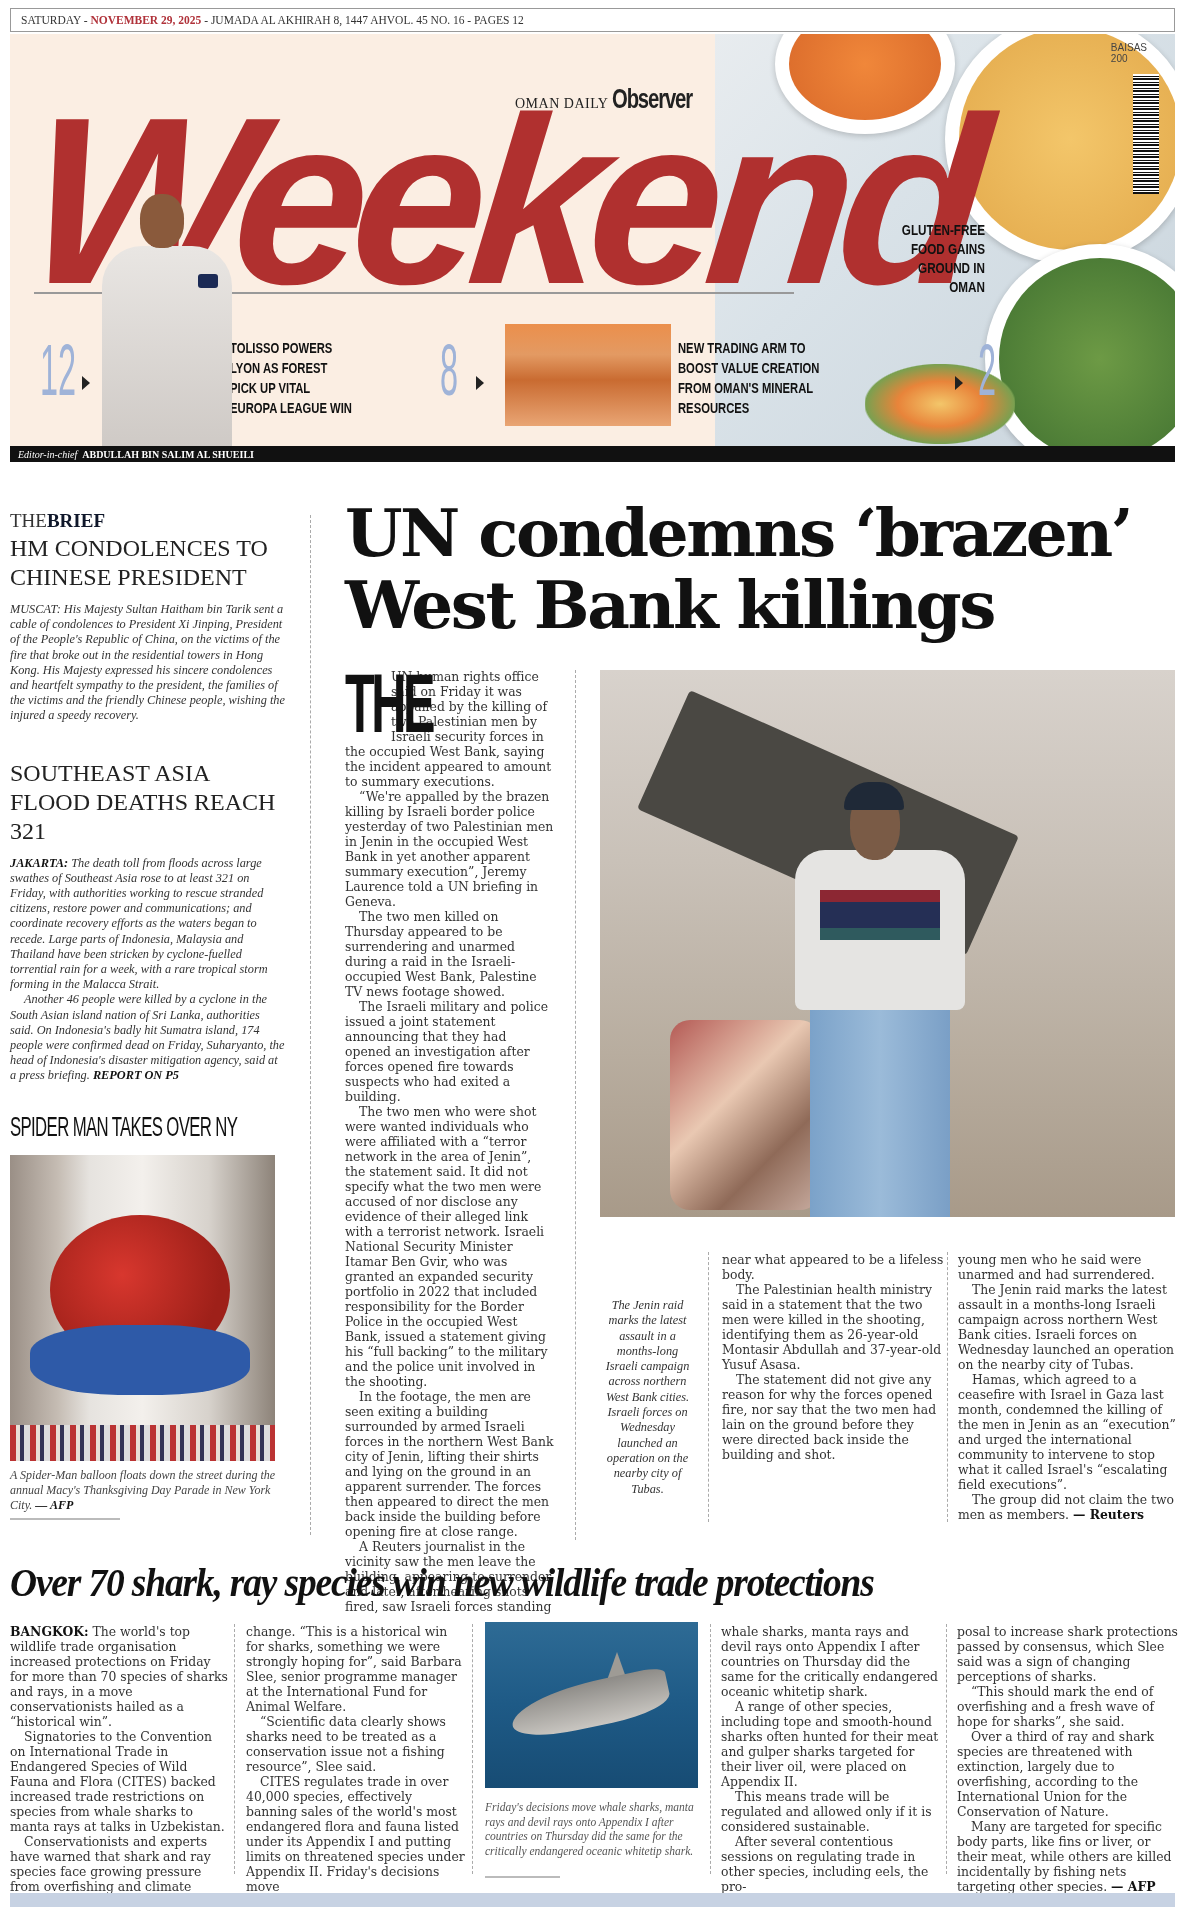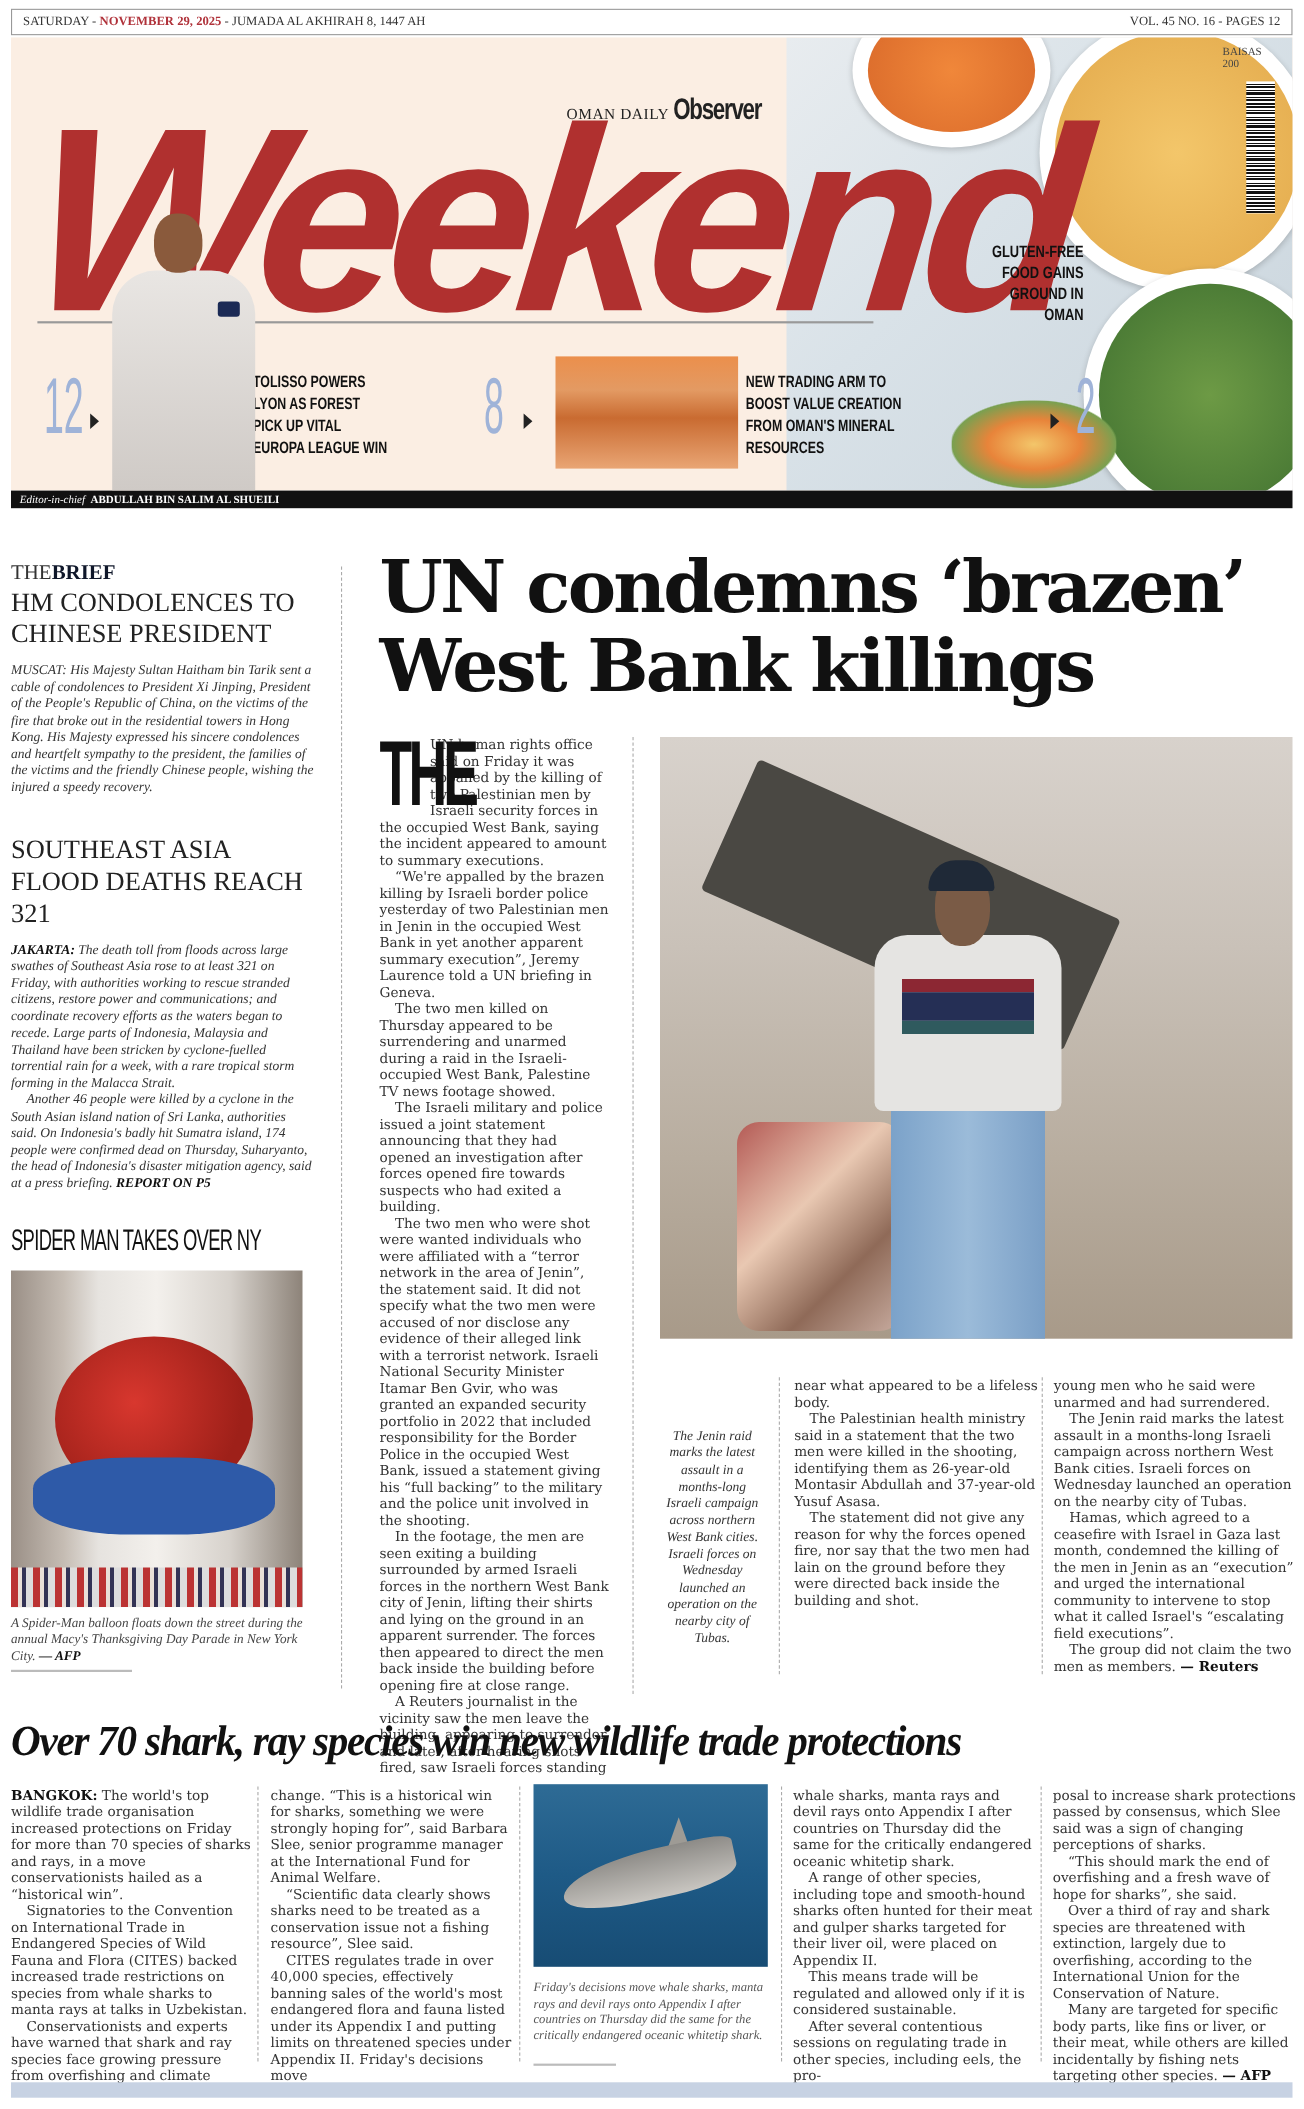--- a/index.html
+++ b/index.html
@@ -1,34 +1,34 @@
 <!DOCTYPE html>
 <html><head>
 <meta charset="utf-8">
 <style>
 *{box-sizing:border-box;margin:0;padding:0}
 body{width:1185px;height:1917px;background:#fff;font-family:"DejaVu Serif",serif;color:#222;position:relative;overflow:hidden}
-.topbar{position:absolute;left:10px;top:8px;width:1165px;height:24px;border:1px solid #999;display:flex;justify-content:space-between;align-items:center;padding:0 10px;font-family:"Liberation Serif",serif;font-size:11.5px;color:#333;background:#fff}
+.topbar{position:absolute;left:10px;top:8px;width:1165px;height:24px;border:1px solid #999;display:flex;justify-content:flex-start;align-items:center;padding:0 10px;font-family:"Liberation Serif",serif;font-size:11.5px;color:#333;background:#fff}
 .topbar .red{color:#b0323a;font-weight:bold}
 .masthead{position:absolute;left:10px;top:34px;width:1165px;height:412px;background:#fbeee3;overflow:hidden}
 .mast-photo{position:absolute;right:0;top:0;width:460px;height:412px;background:linear-gradient(135deg,#e8ecef 0%,#d9e2e8 40%,#c9d4dc 100%)}
 .bowl{position:absolute;border-radius:50%;background:#fff;box-shadow:0 2px 6px rgba(0,0,0,.2)}
 .bowl .pasta{position:absolute;inset:14px;border-radius:50%}
 .b1{left:60px;top:-40px;width:180px;height:140px}
 .b1 .pasta{background:radial-gradient(circle,#f0873a,#d9692a)}
 .b2{left:230px;top:-20px;width:250px;height:250px}
 .b2 .pasta{background:radial-gradient(circle,#f3c66a,#e2a84a)}
 .b3{left:270px;top:210px;width:230px;height:230px}
 .b3 .pasta{background:radial-gradient(circle,#6d9a45,#3f7030)}
 .loose{position:absolute;left:150px;top:330px;width:150px;height:80px;background:radial-gradient(ellipse,#f3c66a 0,#e8843a 40%,#7aa050 70%,transparent 72%)}
 .weekend{position:absolute;left:20px;top:48px;font-family:"Liberation Sans",sans-serif;font-weight:bold;font-style:italic;font-size:238px;letter-spacing:-14px;color:#b0302f;line-height:1;transform:scaleX(1.0) skewX(-6deg);z-index:2}
 .oman{position:absolute;left:505px;top:50px;z-index:3;font-family:"Liberation Serif",serif;font-size:14px;color:#222;letter-spacing:.5px}
 .oman b{font-family:"Liberation Sans",sans-serif;font-size:27px;font-weight:bold;letter-spacing:-1.5px;transform:scaleX(.75);display:inline-block;transform-origin:left}
 .mast-rule{position:absolute;left:24px;top:258px;width:760px;height:2px;background:#999;z-index:3}
-.baisas{position:absolute;right:28px;top:8px;font-family:Liberation Serif, serif;font-size:10px;color:#444;line-height:1.1;z-index:3}
+.baisas{position:absolute;right:28px;top:8px;font-family:Liberation Sans, sans-serif;font-size:10px;color:#444;line-height:1.1;z-index:3}
 .barcode{position:absolute;right:16px;top:40px;width:26px;height:120px;background:repeating-linear-gradient(0deg,#111 0 2px,#fff 2px 3px,#111 3px 4px,#fff 4px 6px);z-index:3}
 .gluten{position:absolute;left:855px;top:186px;text-align:right;font-family:"Liberation Sans",sans-serif;font-weight:bold;font-size:15px;line-height:19px;color:#111;transform:scaleX(.78);transform-origin:right;width:120px;z-index:3}
 .player{position:absolute;left:92px;top:160px;width:130px;height:250px;z-index:4}
 .player .head{position:absolute;left:38px;top:0;width:44px;height:54px;border-radius:45%;background:#8a5a3c}
 .player .body{position:absolute;left:0;top:52px;width:130px;height:200px;border-radius:40px 40px 0 0;background:linear-gradient(#e9e6e3,#cfcac6)}
 .player .arm{position:absolute;left:96px;top:80px;width:20px;height:14px;background:#1b2a55;border-radius:3px}
 .teaser-num{position:absolute;font-family:"Liberation Sans",sans-serif;font-size:72px;color:#9fb3d8;transform:scaleX(.45);transform-origin:left;line-height:1;z-index:3}
 .teaser-arrow{position:absolute;width:0;height:0;border-top:7px solid transparent;border-bottom:7px solid transparent;border-left:8px solid #222;z-index:3}
 .teaser-text{position:absolute;font-family:"Liberation Sans",sans-serif;font-weight:bold;font-size:15px;line-height:20px;color:#111;transform:scaleX(.75);transform-origin:left;z-index:3;white-space:nowrap}
 .teaser-img{position:absolute;left:495px;top:290px;width:166px;height:102px;background:linear-gradient(180deg,#eb8f4c 0,#e39a63 30%,#c96b31 55%,#e9a574 100%);z-index:3}
@@ -145,21 +145,21 @@
     <b>ABDULLAH BIN SALIM AL SHUEILI</b>
   </div>
 
 <div class="brief">
   <div class="brief-tag"><span>THE</span><b>BRIEF</b></div>
   <div class="brief-h">HM CONDOLENCES TO CHINESE PRESIDENT</div>
   <div class="brief-p">MUSCAT: His Majesty Sultan Haitham bin Tarik sent a cable of condolences to President Xi Jinping, President of the People's Republic of China, on the victims of the fire that broke out in the residential towers in Hong Kong. His Majesty expressed his sincere condolences and heartfelt sympathy to the president, the families of the victims and the friendly Chinese people, wishing the injured a speedy recovery.</div>
   <div class="brief-h" style="margin-top:35px">SOUTHEAST ASIA FLOOD DEATHS REACH 321</div>
   <div class="brief-p">
     <span><b class="kw">JAKARTA:</b> <span>The death toll from floods across large swathes of Southeast Asia rose to at least 321 on Friday, with authorities working to rescue stranded citizens, restore power and communications; and coordinate recovery efforts as the waters began to recede. Large parts of Indonesia, Malaysia and Thailand have been stricken by cyclone-fuelled torrential rain for a week, with a rare tropical storm forming in the Malacca Strait.</span></span>
-    <span class="ind"><span>Another 46 people were killed by a cyclone in the South Asian island nation of Sri Lanka, authorities said. On Indonesia's badly hit Sumatra island, 174 people were confirmed dead on Thursday, Suharyanto, the head of Indonesia's disaster mitigation agency, said at a press briefing.</span> <b class="kw">REPORT ON P5</b></span>
+    <span class="ind"><span>Another 46 people were killed by a cyclone in the South Asian island nation of Sri Lanka, authorities said. On Indonesia's badly hit Sumatra island, 174 people were confirmed dead on Friday, Suharyanto, the head of Indonesia's disaster mitigation agency, said at a press briefing.</span> <b class="kw">REPORT ON P5</b></span>
   </div>
 </div>
 <div class="spider-h">SPIDER MAN TAKES OVER NY</div>
 <div class="spider-img">
   <div class="spider-body"></div>
     <div class="spider-legs"></div>
     <div class="spider-crowd"></div>
 </div>
 <div class="spider-cap"><span>A Spider-Man balloon floats down the street during the annual Macy's Thanksgiving Day Parade in New York City.</span> <b>— AFP</b></div>
 <div class="cap-rule" style="left:10px;top:1518px"></div>

